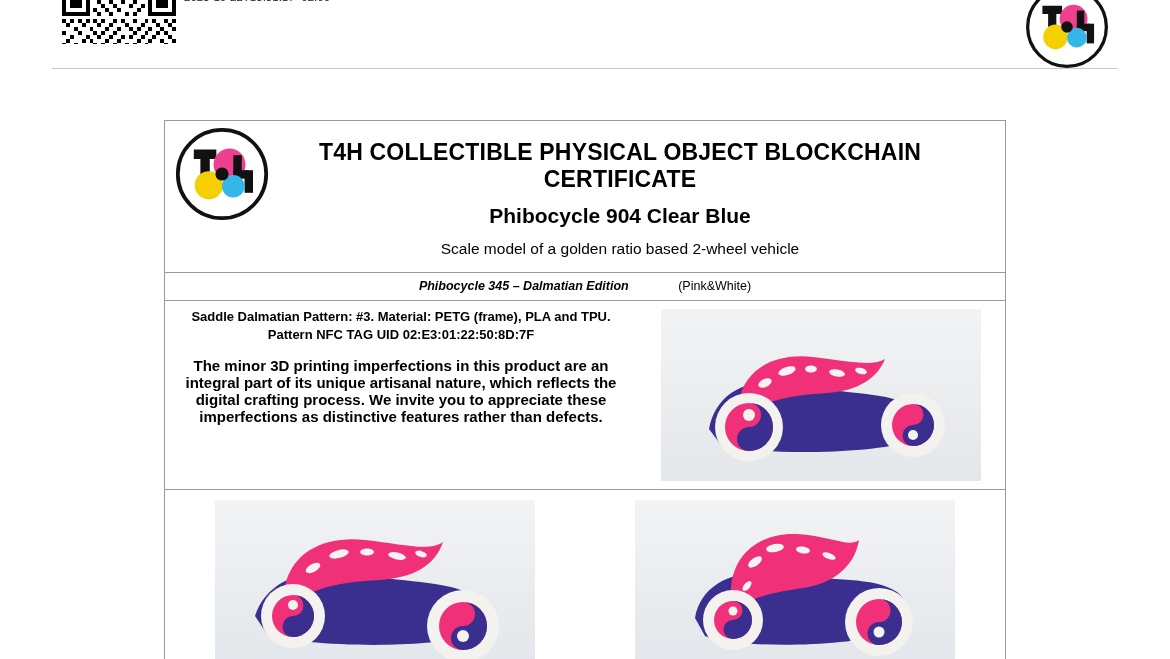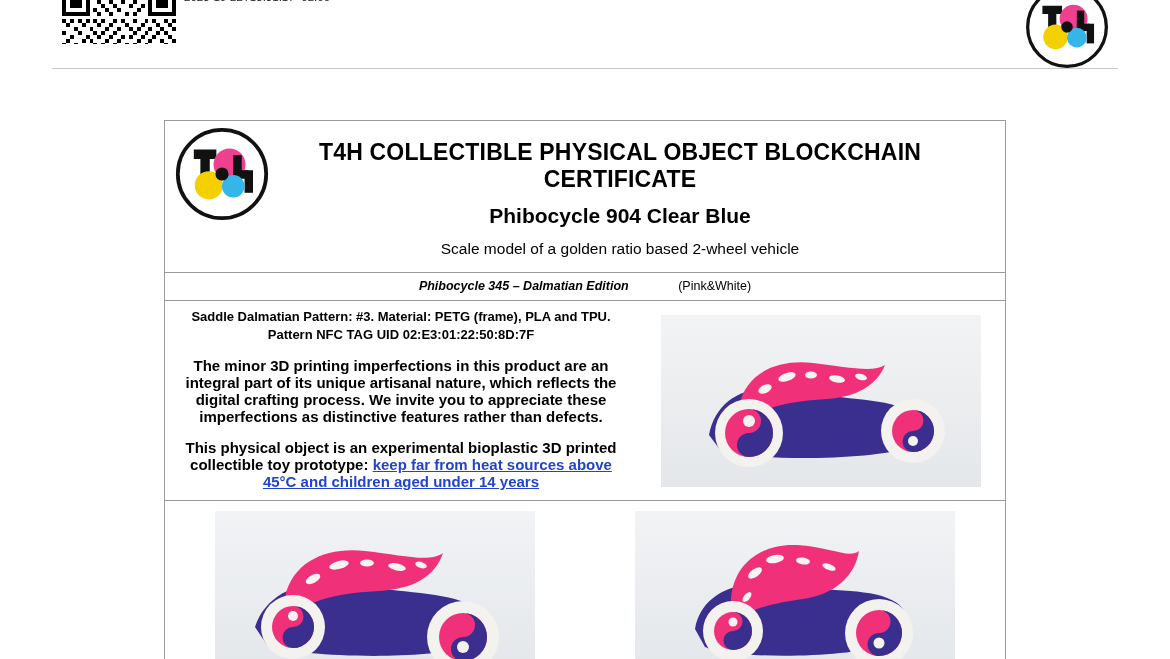--- a/index.html
+++ b/index.html
@@ -450,21 +450,20 @@
 
   <div class="cert-row edition-row">
     <span class="em">Phibocycle 345 – Dalmatian Edition</span><span class="pl"> (Pink&amp;White)</span>
   </div>
 
   <div class="cert-row mid-row">
     <div class="mid-left">
       <div class="spec-line">Saddle Dalmatian Pattern: #3. Material: PETG (frame), PLA and TPU.</div>
       <div class="spec-line">Pattern NFC TAG UID  02:E3:01:22:50:8D:7F</div>
       <div class="para">The minor 3D printing imperfections in this product are an integral part of its unique artisanal nature, which reflects the digital crafting process. We invite you to appreciate these imperfections as distinctive features rather than defects.</div>
-      <div class="para"><span>This physical object is an experimental bioplastic 3D printed collectible toy prototype: </span><span class="warn-link">keep far from heat sources above 45°C and children aged under 14 years</span></div>
     </div>
     <div class="mid-right">
       <div class="photo ph-top">
         <svg viewBox="0 0 320 172" preserveAspectRatio="xMidYMid slice">
           <defs>
             <linearGradient id="bgA" x1="0" y1="0" x2="0" y2="1">
               <stop offset="0" stop-color="#f2f3f4"></stop>
                 <stop offset="1" stop-color="#e4e7ea"></stop>
             </linearGradient>
           </defs>

